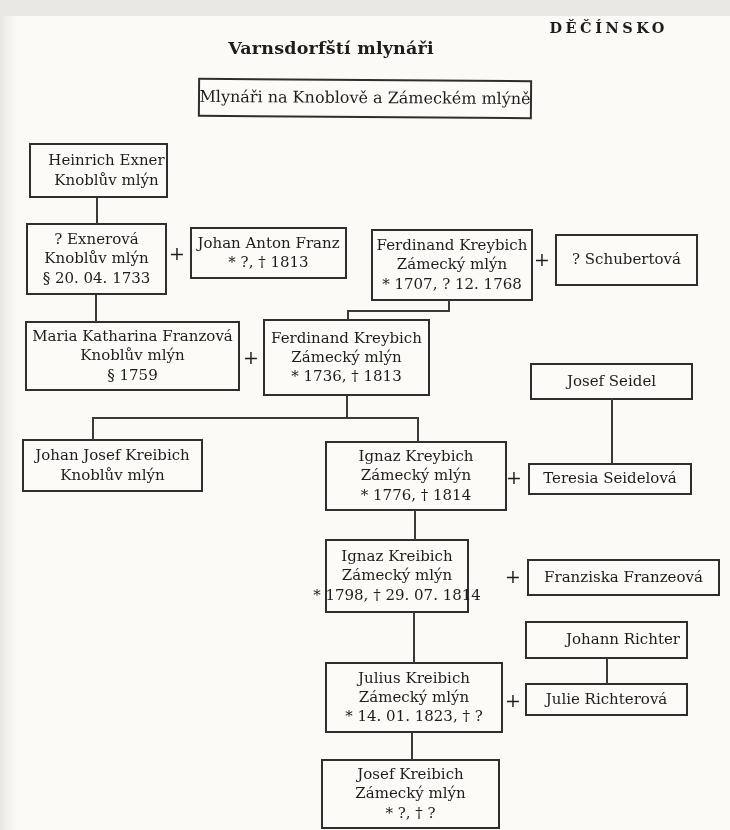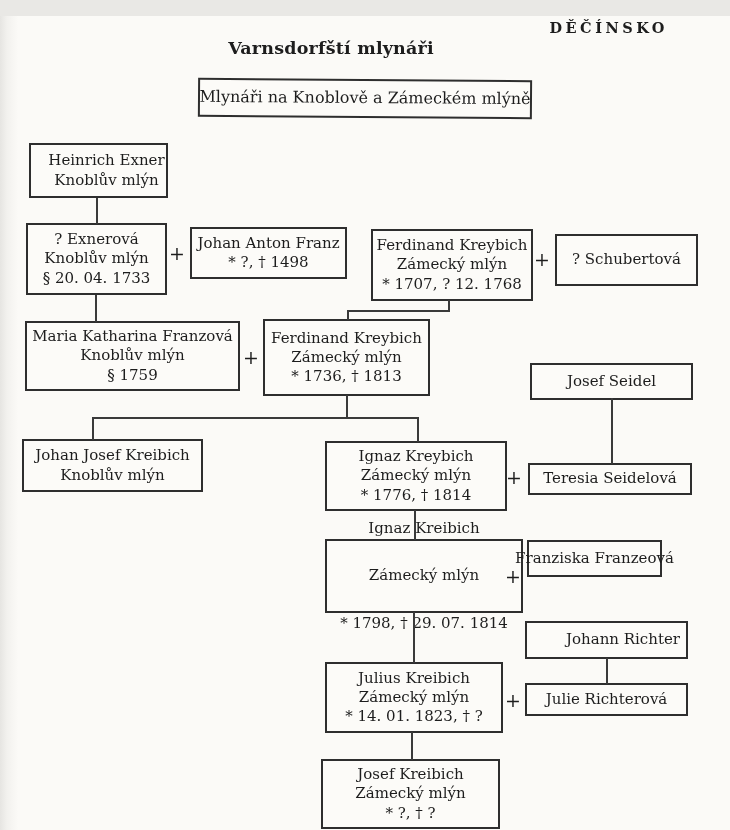--- a/index.html
+++ b/index.html
@@ -63,21 +63,21 @@
   </div>
 
   <div class="node" style="left:26px;top:207px;width:141px;height:72px;">
     <span>? Exnerová</span>
     <span>Knoblův mlýn</span>
     <span>§ 20. 04. 1733</span>
   </div>
   <div class="plus" style="left:168px;top:226px;">+</div>
   <div class="node" style="left:190px;top:211px;width:157px;height:52px;">
     <span>Johan Anton Franz</span>
-    <span>* ?, † 1498</span>
+    <span>* ?, † 1813</span>
   </div>
 
   <div class="node" style="left:371px;top:213px;width:162px;height:72px;">
     <span>Ferdinand Kreybich</span>
     <span>Zámecký mlýn</span>
     <span>* 1707, ? 12. 1768</span>
   </div>
   <div class="plus" style="left:533px;top:232px;">+</div>
   <div class="node" style="left:555px;top:218px;width:143px;height:52px;">
     <span>? Schubertová</span>
@@ -106,27 +106,27 @@
   <div class="node" style="left:325px;top:425px;width:182px;height:70px;">
     <span>Ignaz Kreybich</span>
     <span>Zámecký mlýn</span>
     <span>* 1776, † 1814</span>
   </div>
   <div class="plus" style="left:505px;top:450px;">+</div>
   <div class="node" style="left:528px;top:447px;width:164px;height:32px;">
     <span>Teresia Seidelová</span>
   </div>
 
-  <div class="node" style="left:325px;top:523px;width:198px;height:74px;gap:28px;">
+  <div class="node" style="left:325px;top:523px;width:144px;height:74px;">
     <span>Ignaz Kreibich</span>
     <span>Zámecký mlýn</span>
     <span>* 1798, † 29. 07. 1814</span>
   </div>
   <div class="plus" style="left:504px;top:549px;">+</div>
-  <div class="node" style="left:527px;top:524px;width:135px;height:37px;">
+  <div class="node" style="left:527px;top:543px;width:193px;height:37px;">
     <span>Franziska Franzeová</span>
   </div>
 
   <div class="node" style="left:525px;top:605px;width:163px;height:38px;padding-left:33px;">
     <span>Johann Richter</span>
   </div>
   <div class="node" style="left:325px;top:646px;width:178px;height:71px;">
     <span>Julius Kreibich</span>
     <span>Zámecký mlýn</span>
     <span>* 14. 01. 1823, † ?</span>

